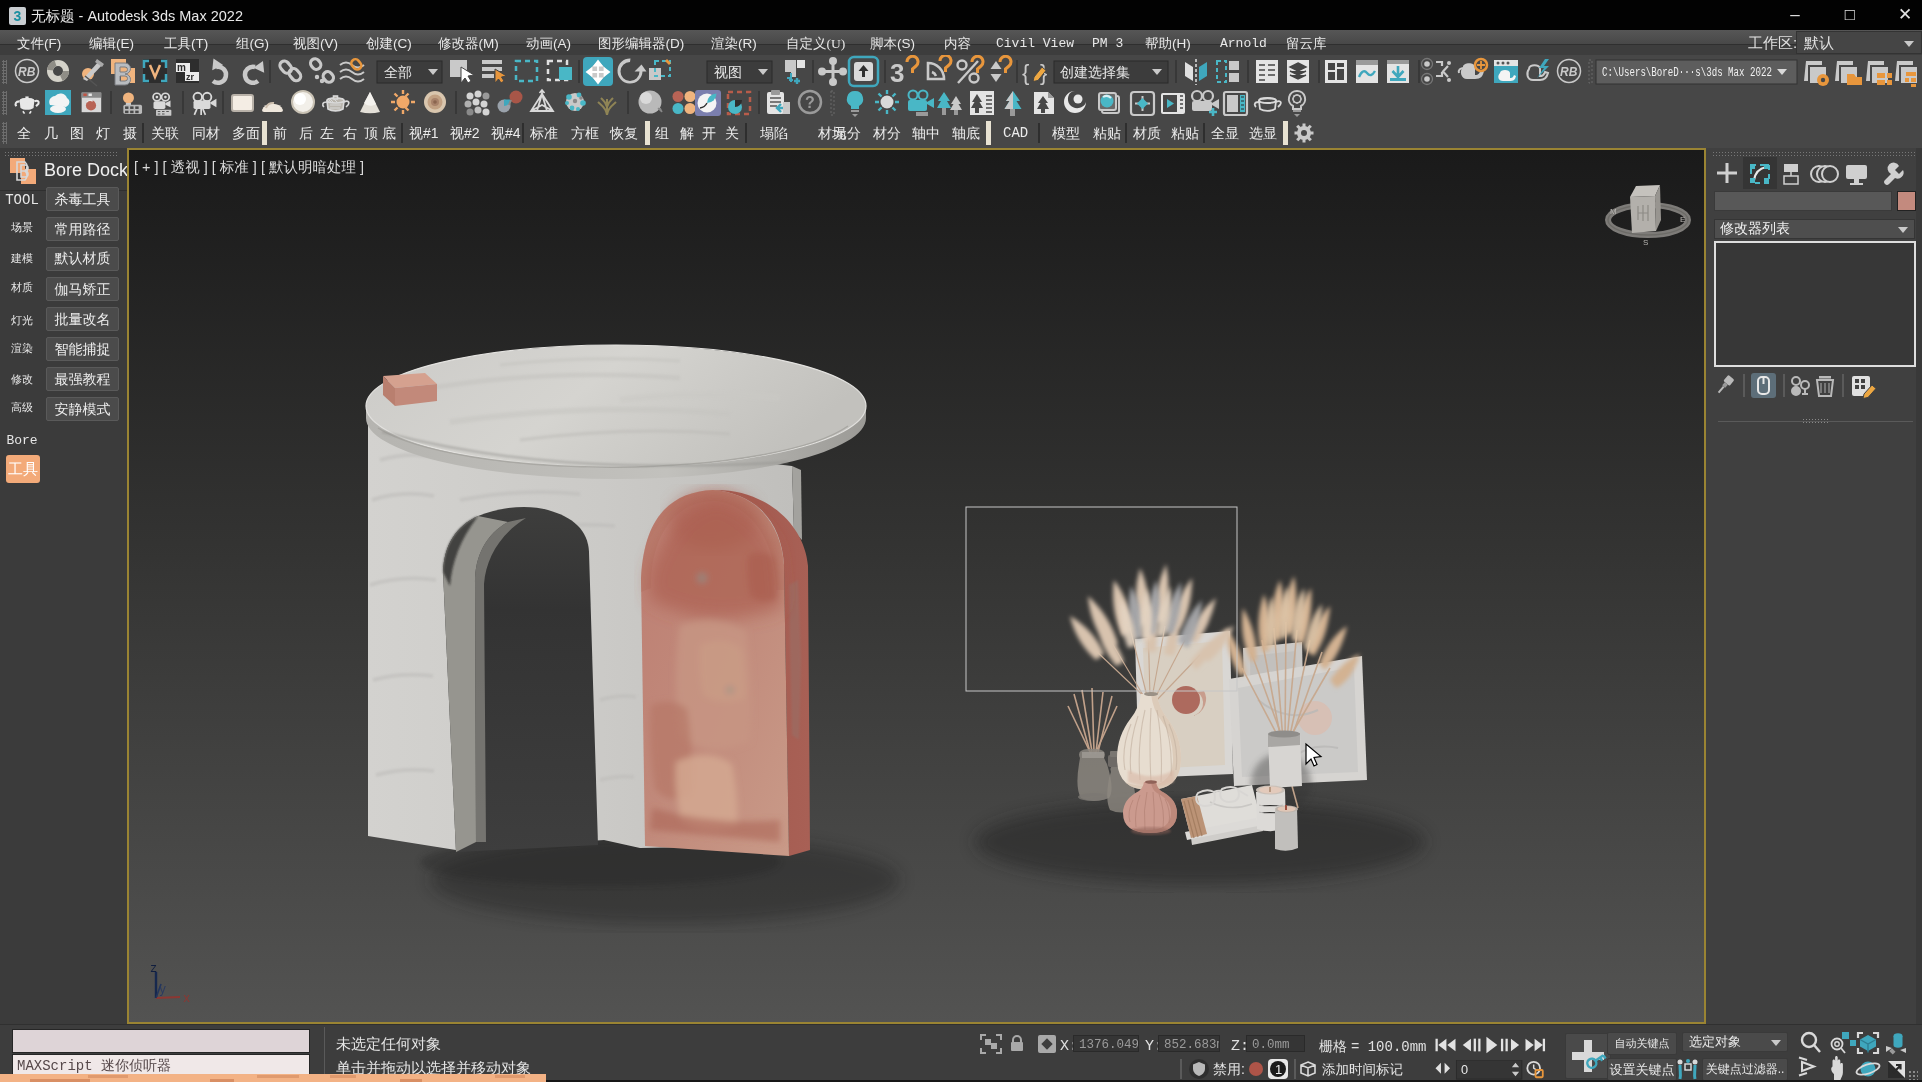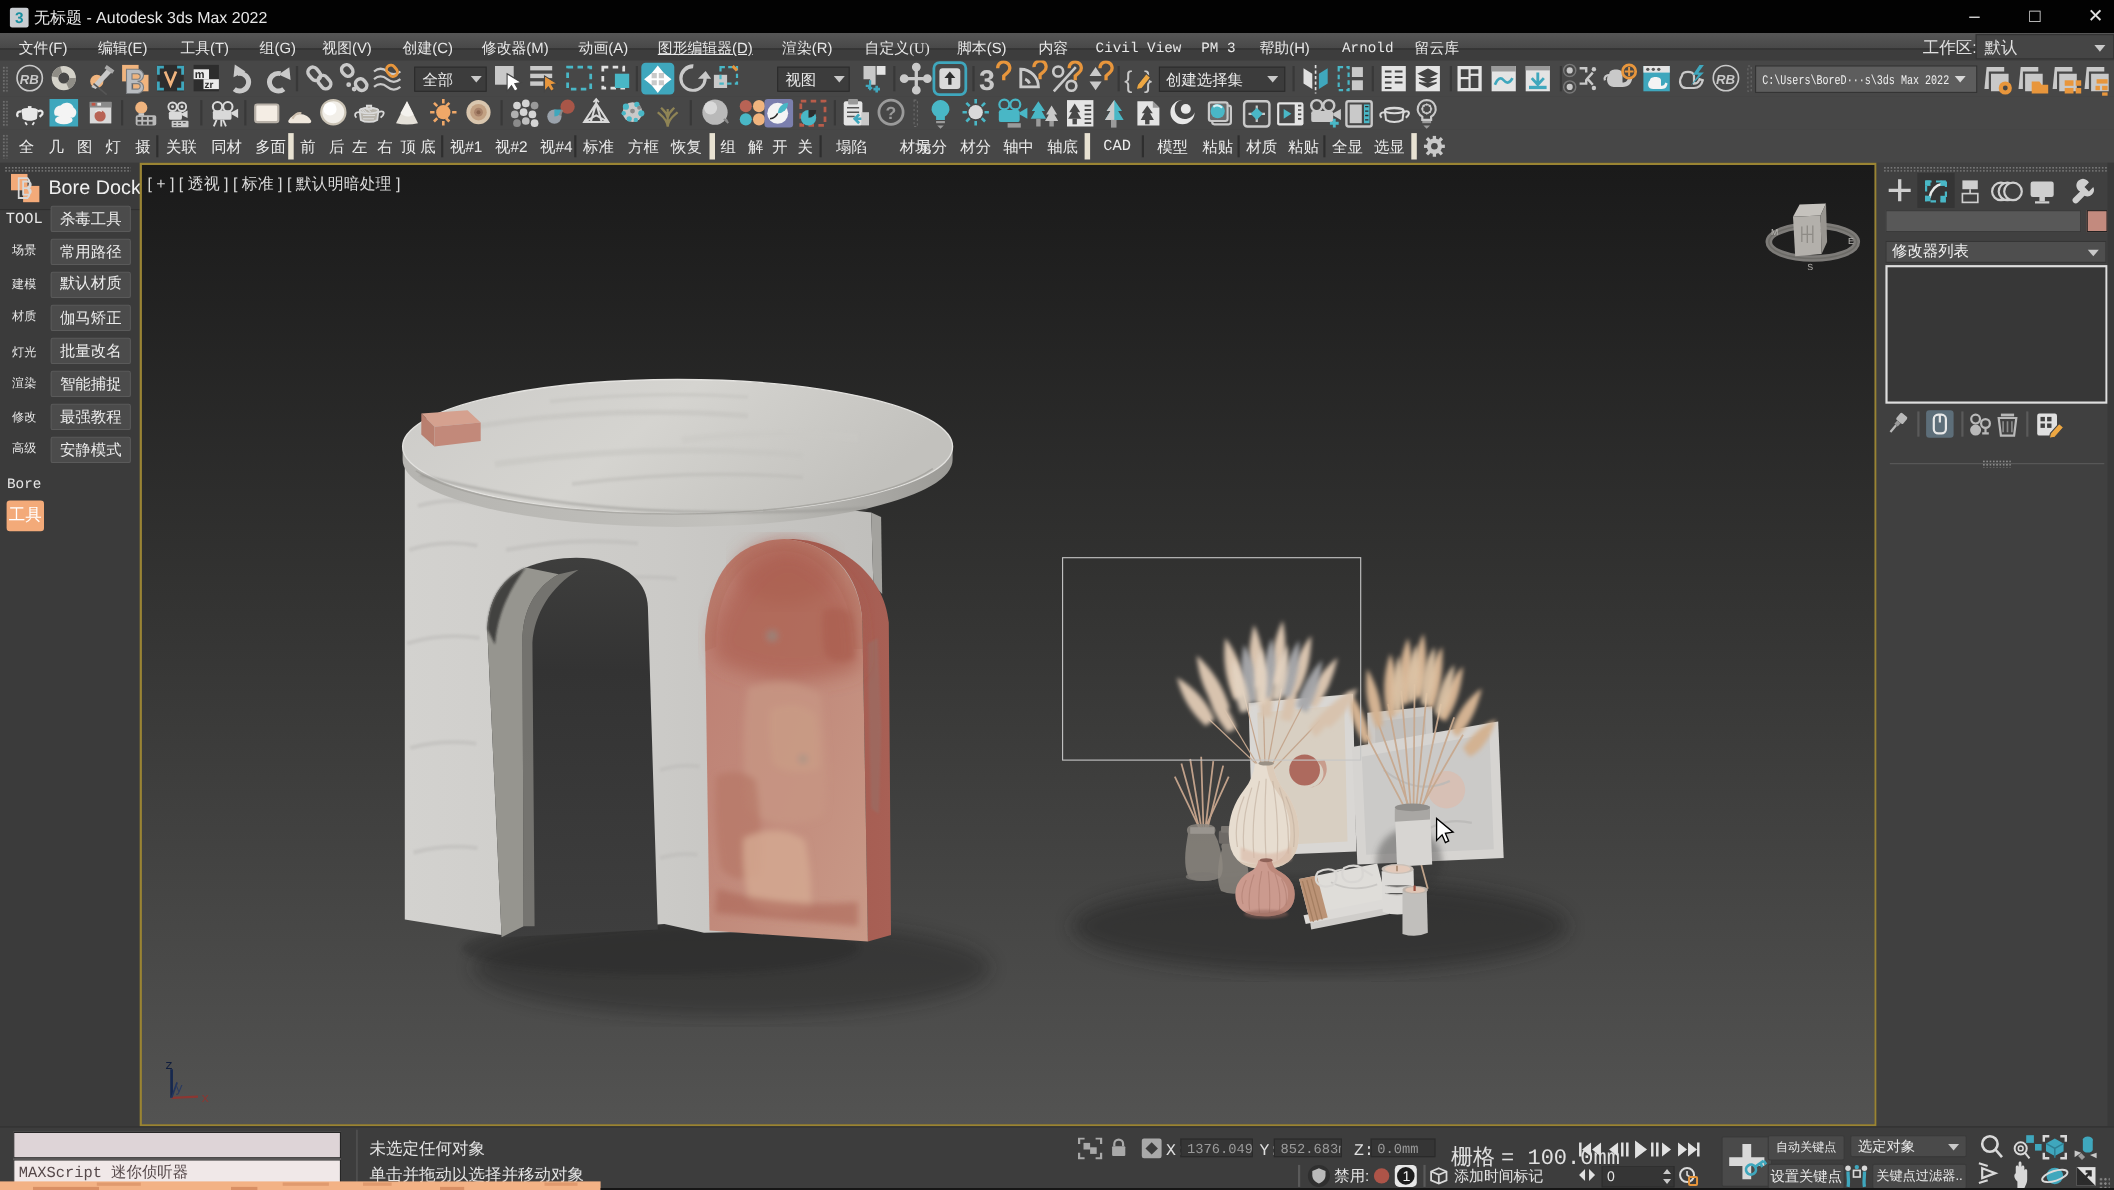--- a/index.html
+++ b/index.html
@@ -99,21 +99,21 @@
 
   <div id="menubar" class="abs">
     <span class="menuitem" style="left:17px;">文件(F)</span>
     <span class="menuitem" style="left:89px;">编辑(E)</span>
     <span class="menuitem" style="left:164px;">工具(T)</span>
     <span class="menuitem" style="left:236px;">组(G)</span>
     <span class="menuitem" style="left:293px;">视图(V)</span>
     <span class="menuitem" style="left:366px;">创建(C)</span>
     <span class="menuitem" style="left:438px;">修改器(M)</span>
     <span class="menuitem" style="left:526px;">动画(A)</span>
-    <span class="menuitem" style="left:598px;text-decoration:underline;">图形编辑器(D)</span>
+    <span class="menuitem" style="left:598px;">图形编辑器(D)</span>
     <span class="menuitem" style="left:711px;">渲染(R)</span>
     <span class="menuitem" style="left:786px;font-family:Liberation Serif, serif;">自定义(U)</span>
     <span class="menuitem" style="left:870px;">脚本(S)</span>
     <span class="menuitem" style="left:944px;">内容</span>
     <span class="menuitem" style="left:996px; font-family:'Liberation Mono',monospace; font-size:13px; top:6px;">Civil&nbsp;View</span>
     <span class="menuitem" style="left:1092px; font-family:'Liberation Mono',monospace; font-size:13px; top:6px;">PM&nbsp;3</span>
     <span class="menuitem" style="left:1145px;">帮助(H)</span>
     <span class="menuitem" style="left:1220px; font-family:'Liberation Mono',monospace; font-size:13px; top:6px;">Arnold</span>
     <span class="menuitem" style="left:1286px;">留云库</span>
     <span id="wslabel">工作区:</span>
@@ -1098,21 +1098,21 @@
         <rect x="58" y="1" width="18" height="18" rx="2" fill="#a9a9a9"></rect>
         <rect x="63" y="6" width="8" height="8" fill="#3d3d3d" transform="rotate(45 67 10)"></rect>
       </g>
     </svg>
     <div class="slabel" style="left:1060px; top:13px;">X:</div>
     <div class="sfield" style="left:1073px; top:10px; width:66px; height:17px;">1376.049m</div>
     <div class="slabel" style="left:1145px; top:13px;">Y:</div>
     <div class="sfield" style="left:1158px; top:10px; width:62px; height:17px;">852.683mm</div>
     <div class="slabel" style="left:1231px; top:13px;">Z:</div>
     <div class="sfield" style="left:1246px; top:10px; width:59px; height:17px;">0.0mm</div>
-    <div class="slabel" style="left:1319px; top:13px; font-size:20px; font-family:'Liberation Sans',sans-serif;">栅格 <span style="font-family:'Liberation Mono',monospace;">= 100.0mm</span></div>
+    <div class="slabel" style="left:1319px; top:13px; font-size:14px; font-family:'Liberation Sans',sans-serif;">栅格 <span style="font-family:'Liberation Mono',monospace;">= 100.0mm</span></div>
 
     <svg style="position:absolute; left:1432px; top:10px;" width="117" height="20" viewBox="0 0 125 22">
       <g fill="#e2e2e2">
         <path d="M2 4 v14 h2.5 v-14 z M14 4 l-9 7 9 7 z M24 4 l-9 7 9 7 z"></path>
         <path d="M32 4 l-9 7 9 7 z" transform="translate(9,0)"></path>
         <rect x="44" y="4" width="2.5" height="14"></rect>
           <rect x="49" y="4" width="2.5" height="14"></rect>
         <path d="M58 2 l12 9 -12 9 z"></path>
         <path d="M74 4 v14 h2.5 v-14 z M79 4 v14 h2.5 v-14 z M85 4 l9 7 -9 7 z"></path>
         <path d="M103 4 l9 7 -9 7 z M113 4 l9 7 -9 7 z M122 4 v14 h2.5 v-14 z" transform="translate(-2,0)"></path>

